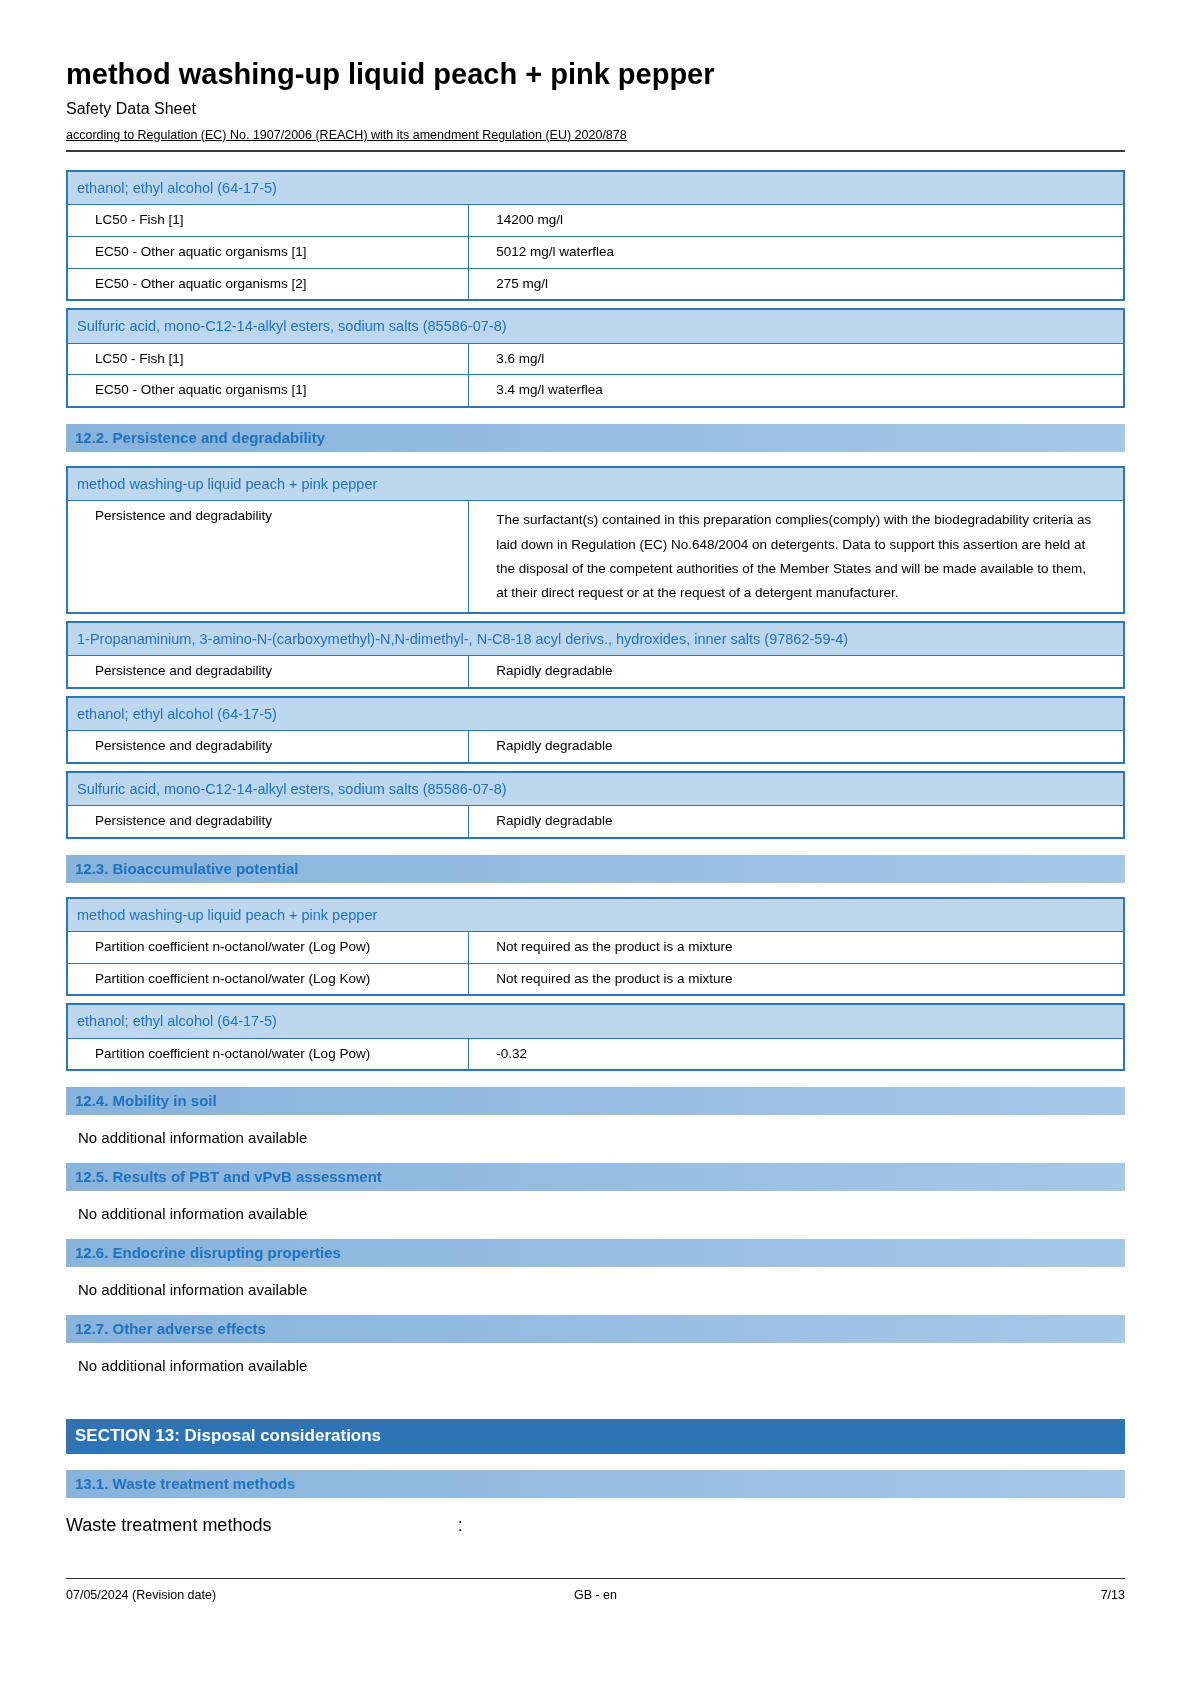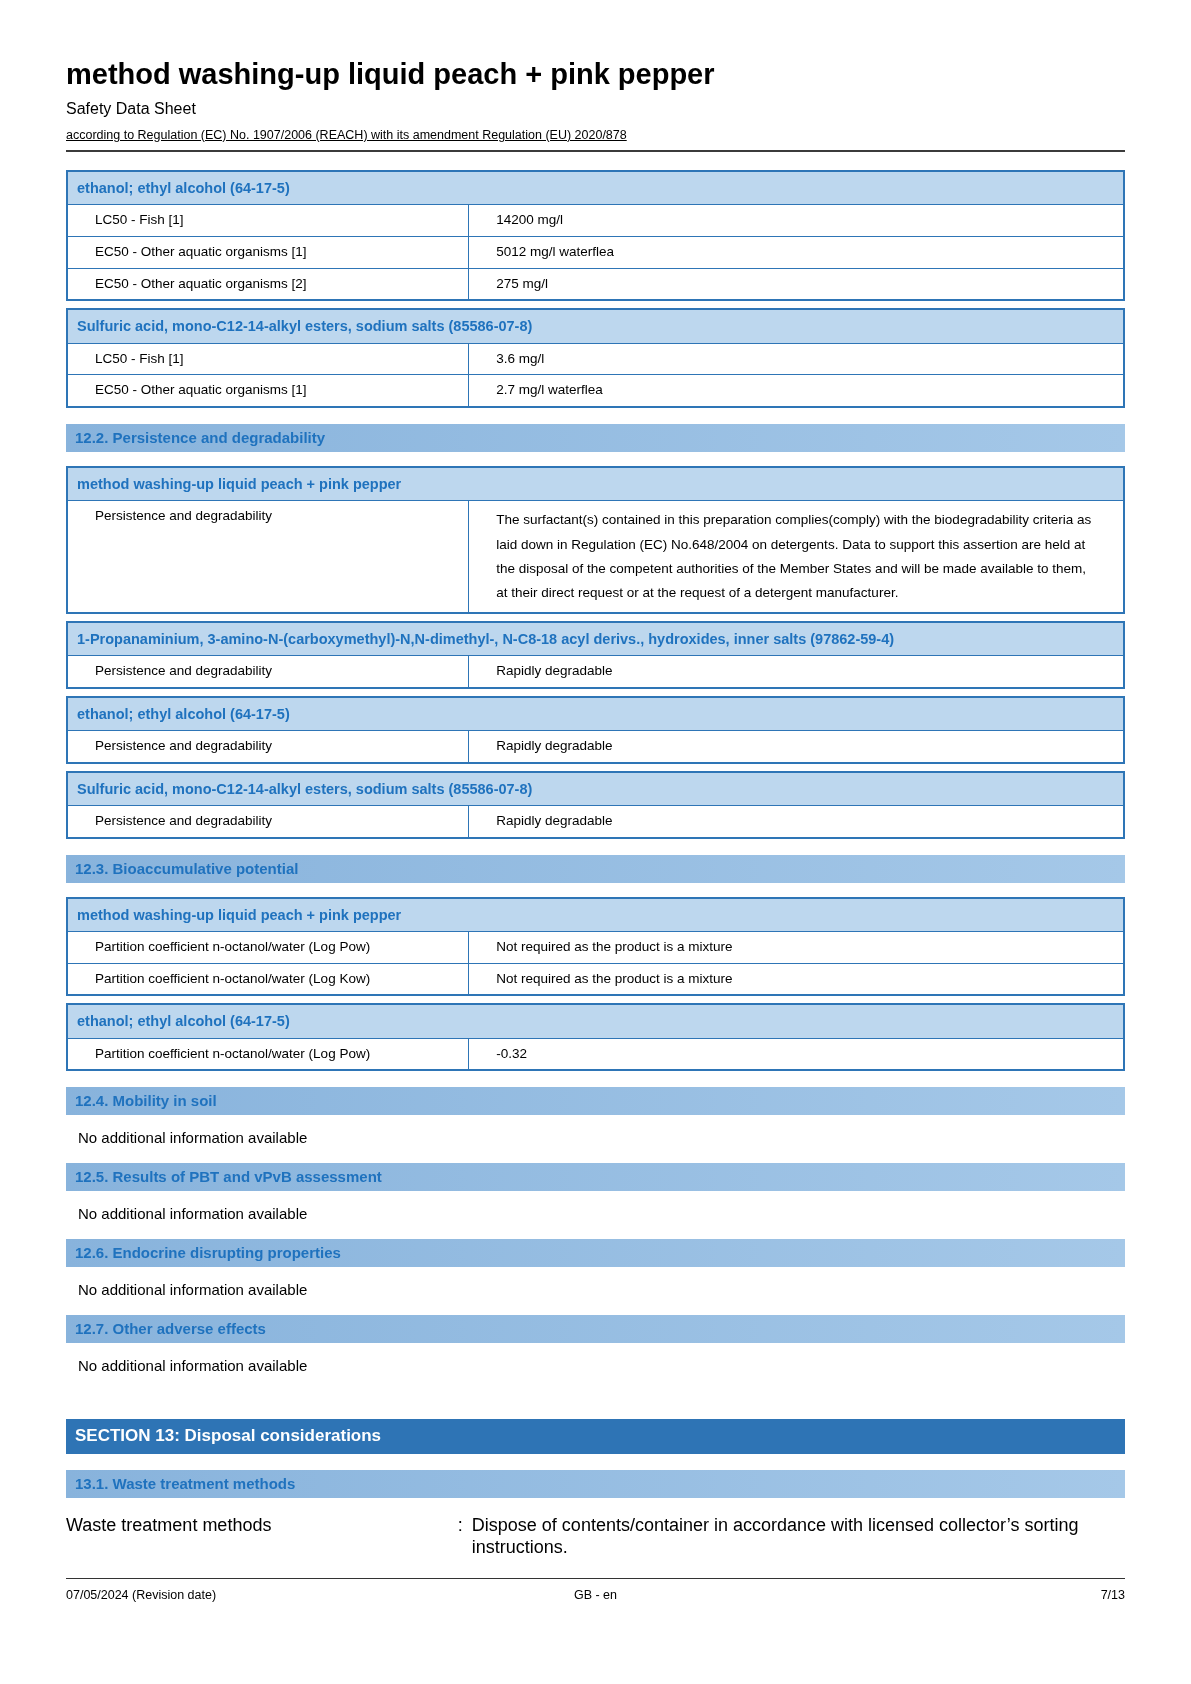--- a/index.html
+++ b/index.html
@@ -49,21 +49,21 @@
   }
   table.sds td {
     border: 1px solid #2E75B6;
     padding: 7px 27px;
     vertical-align: top;
     line-height: 1.25;
   }
   table.sds td.tbl-hdr {
     background: #BDD7EE;
     color: #1F72BE;
-    font-weight: bold;
+    font-weight: normal;
     font-size: 14.5px;
     padding: 7px 9px;
   }
   table.sds td.lbl { width: 38%; }
   table.sds td.longtext { line-height: 1.78; }
   .section-bar {
     background: linear-gradient(to right, #88B3DC, #A5C8E8);
     color: #1F72BE;
     font-weight: bold;
     font-size: 15px;
@@ -147,21 +147,21 @@
     <tbody>
         <tr>
       <td class="tbl-hdr" colspan="2">Sulfuric acid, mono-C12-14-alkyl esters, sodium salts (85586-07-8)</td>
     </tr>
     <tr>
       <td class="lbl">LC50 - Fish [1]</td>
       <td>3.6 mg/l</td>
     </tr>
     <tr>
       <td class="lbl">EC50 - Other aquatic organisms [1]</td>
-      <td>2.7 mg/l waterflea</td>
+      <td>3.4 mg/l waterflea</td>
     </tr>
   </tbody>
     </table>
 
   <div class="section-bar">12.2. Persistence and degradability</div>
 
   <table class="sds">
     <tbody>
         <tr>
       <td class="tbl-hdr" colspan="2">method washing-up liquid peach + pink pepper</td>
@@ -250,21 +250,20 @@
 
   <div class="section-bar">12.7. Other adverse effects</div>
   <p class="note">No additional information available</p>
 
   <div class="section13-bar">SECTION 13: Disposal considerations</div>
   <div class="section-bar">13.1. Waste treatment methods</div>
 
   <div class="kv-row">
     <span class="kv-label">Waste treatment methods</span>
     <span class="kv-sep">:</span>
-    <span class="kv-value">Dispose of contents/container in accordance with licensed collector’s sorting instructions.</span>
   </div>
 
   <div class="footer">
     <hr class="footer-rule">
     <div class="footer-row">
       <span class="footer-left">07/05/2024 (Revision date)</span>
       <span class="footer-center">GB - en</span>
       <span class="footer-right">7/13</span>
     </div>
   </div>

